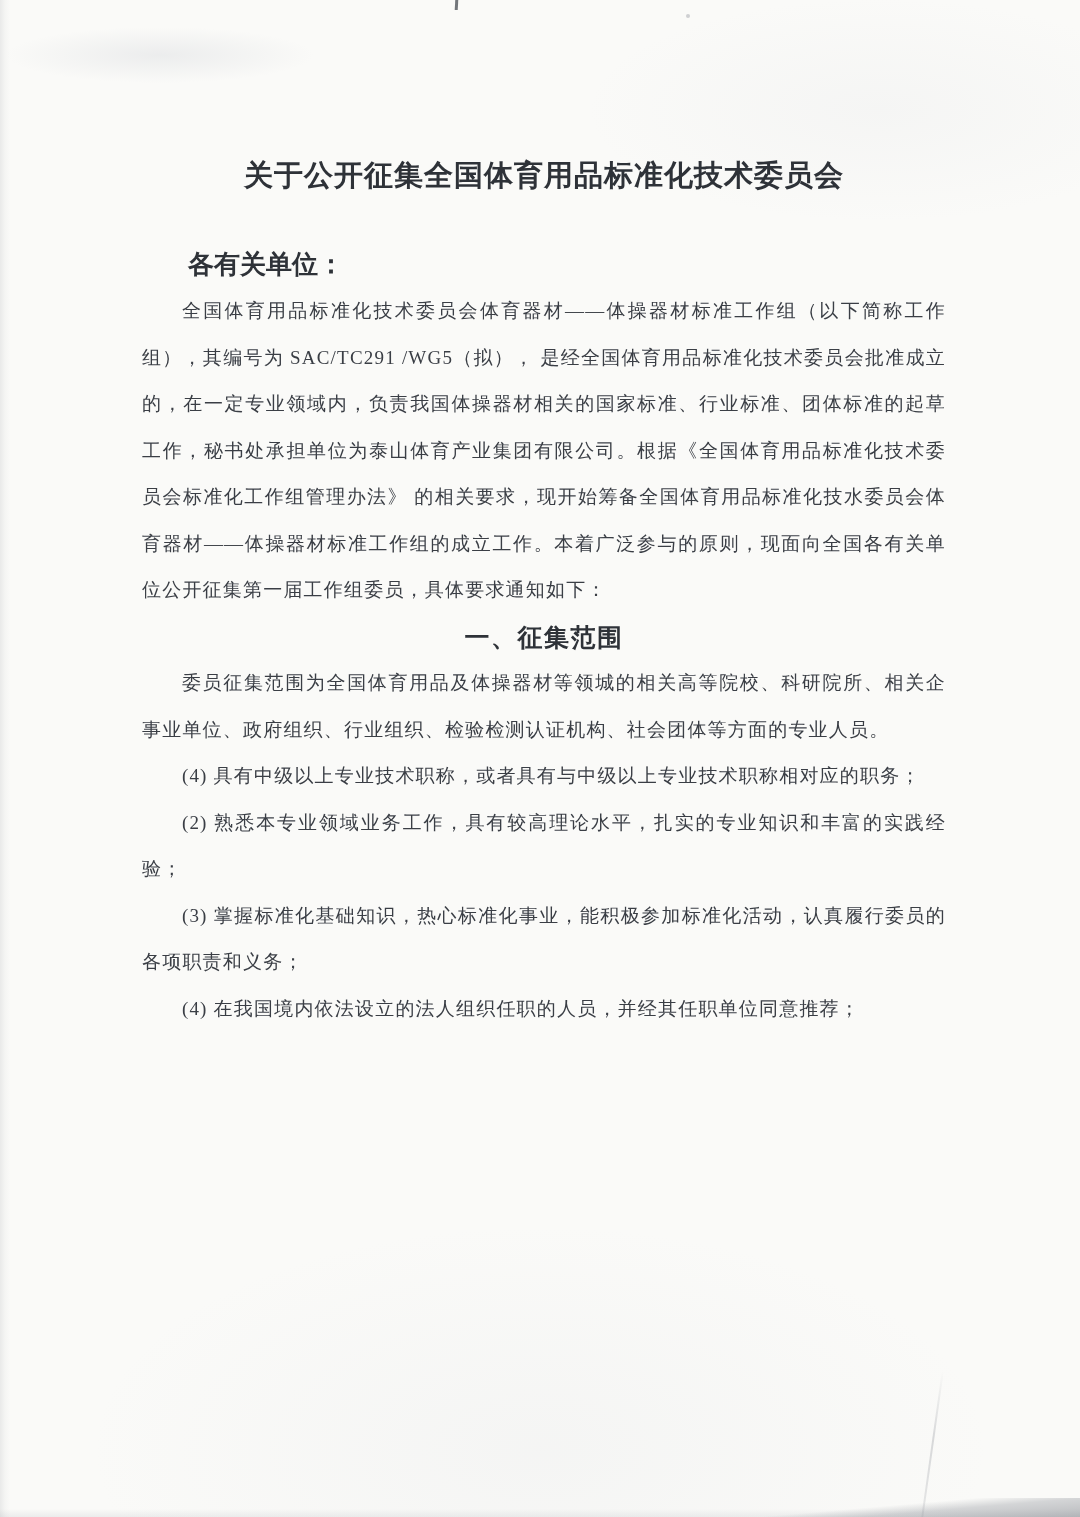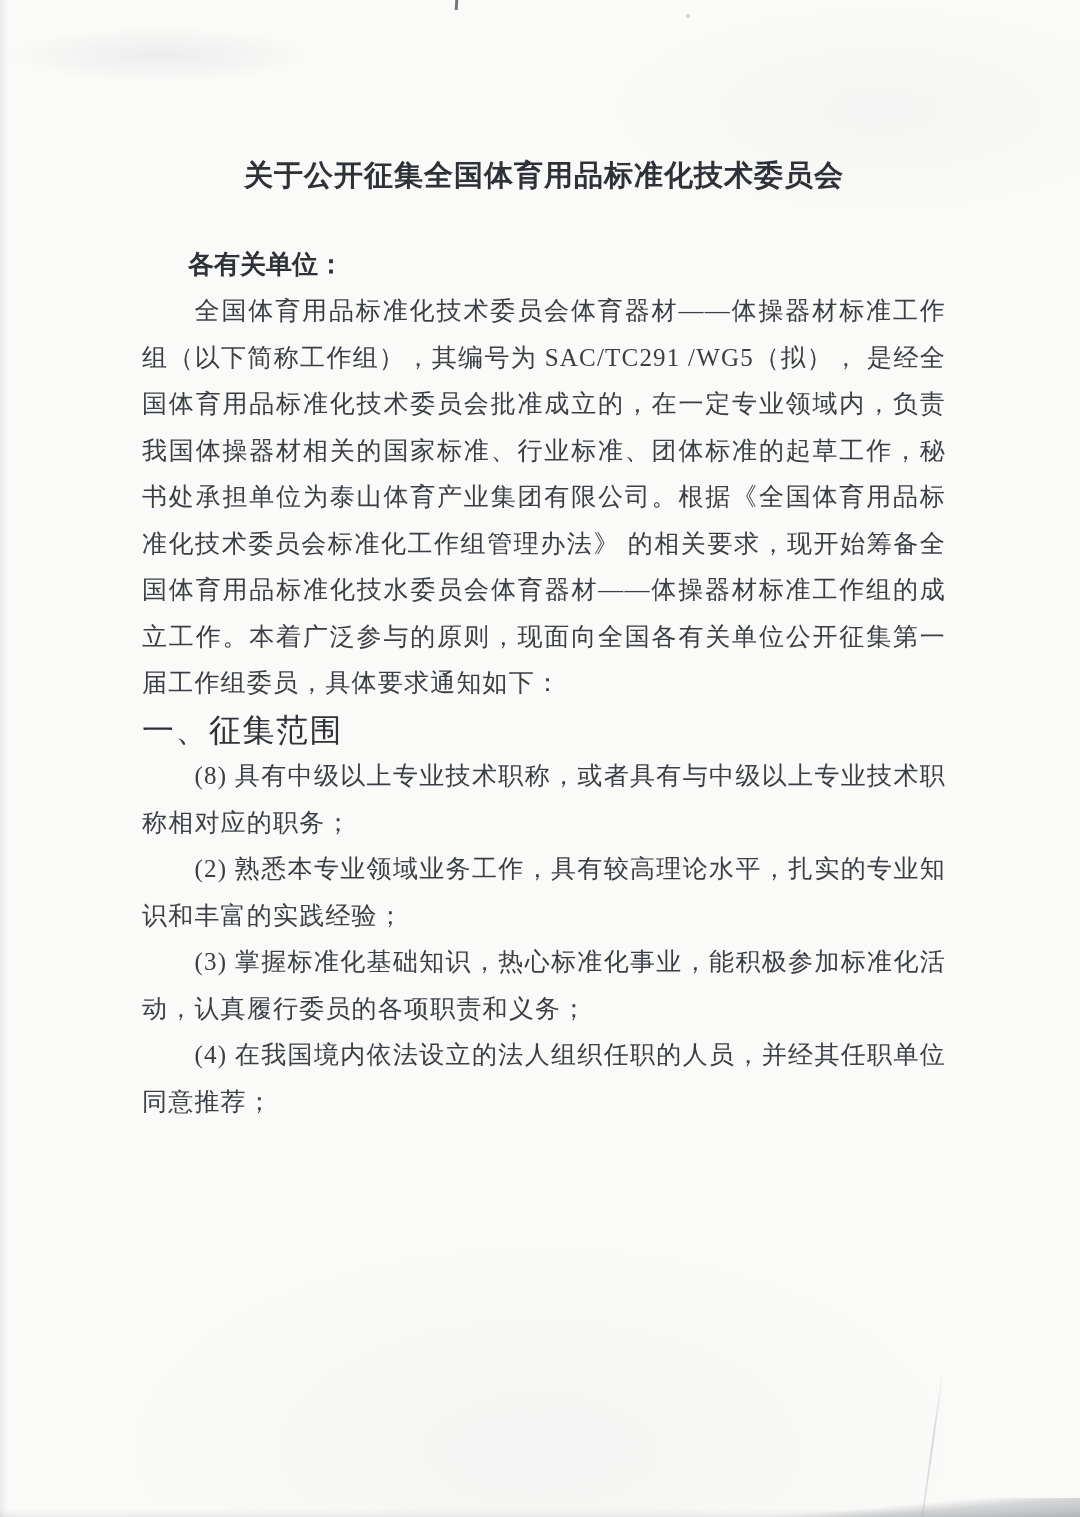--- a/index.html
+++ b/index.html
@@ -39,33 +39,33 @@
     margin-top: 36px;
     font-size: 26px;
     font-weight: bold;
     line-height: 48px;
     color: #2e3238;
     font-family: "Liberation Sans", "DejaVu Sans", sans-serif;
     margin-left: 46px;
   }
   .para {
     margin: 0;
-    font-size: 25px;
+    font-size: 19px;
     line-height: 46.5px;
     letter-spacing: 1.2px;
     text-align: justify;
     text-indent: 2.1em;
     color: #3a3e45;
   }
   .para.heading {
     text-indent: 0;
-    font-weight: normal;
-    font-size: 32px;
+    font-weight: bold;
+    font-size: 25px;
     color: #2e3238;
-    text-align: left;
+    text-align: center;
     font-family: "Liberation Sans", "DejaVu Sans", sans-serif;
     letter-spacing: 1.5px;
   }
   
   .scan-tick-top {
     position: absolute;
     left: 455px;
     top: 0;
     width: 3px;
     height: 10px;
@@ -114,23 +114,24 @@
     <div class="title">
       <div>关于公开征集全国体育用品标准化技术委员会</div>
     </div>
 
     <div class="salutation">各有关单位：</div>
 
     <p class="para">全国体育用品标准化技术委员会体育器材——体操器材标准工作组（以下简称工作组），其编号为 SAC/TC291 /WG5（拟）， 是经全国体育用品标准化技术委员会批准成立的，在一定专业领域内，负责我国体操器材相关的国家标准、行业标准、团体标准的起草工作，秘书处承担单位为泰山体育产业集团有限公司。根据《全国体育用品标准化技术委员会标准化工作组管理办法》 的相关要求，现开始筹备全国体育用品标准化技水委员会体育器材——体操器材标准工作组的成立工作。本着广泛参与的原则，现面向全国各有关单位公开征集第一届工作组委员，具体要求通知如下：</p>
 
     <p class="para heading">一、征集范围</p>
 
+    <p class="para">委员征集范围为全国体育用品及体操器材等领城的相关高等院校、科研院所、相关企事业单位、政府组织、行业组织、检验检测认证机构、社会团体等方面的专业人员。</p>
 
 
-    <p class="para">(8) 具有中级以上专业技术职称，或者具有与中级以上专业技术职称相对应的职务；</p>
+    <p class="para">(4) 具有中级以上专业技术职称，或者具有与中级以上专业技术职称相对应的职务；</p>
 
     <p class="para">(2) 熟悉本专业领域业务工作，具有较高理论水平，扎实的专业知识和丰富的实践经验；</p>
 
     <p class="para">(3) 掌握标准化基础知识，热心标准化事业，能积极参加标准化活动，认真履行委员的各项职责和义务；</p>
 
     <p class="para">(4) 在我国境内依法设立的法人组织任职的人员，并经其任职单位同意推荐；</p>
 
 
   </div>
 </div>

